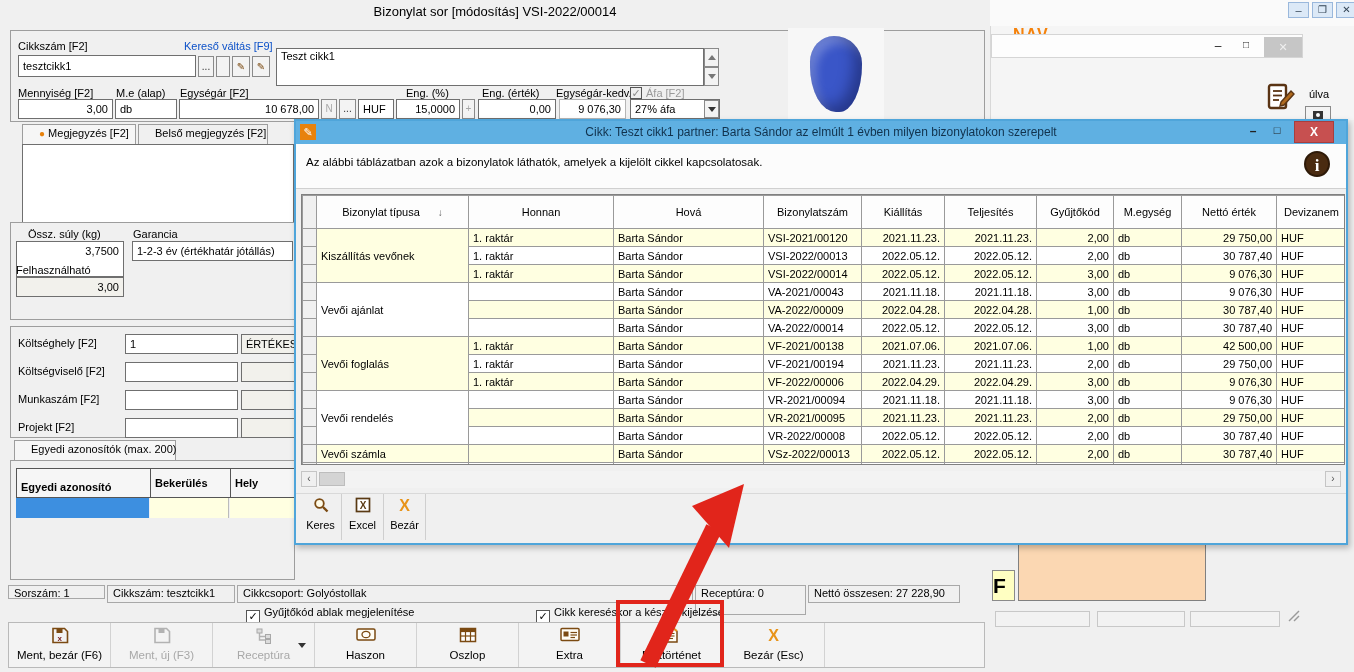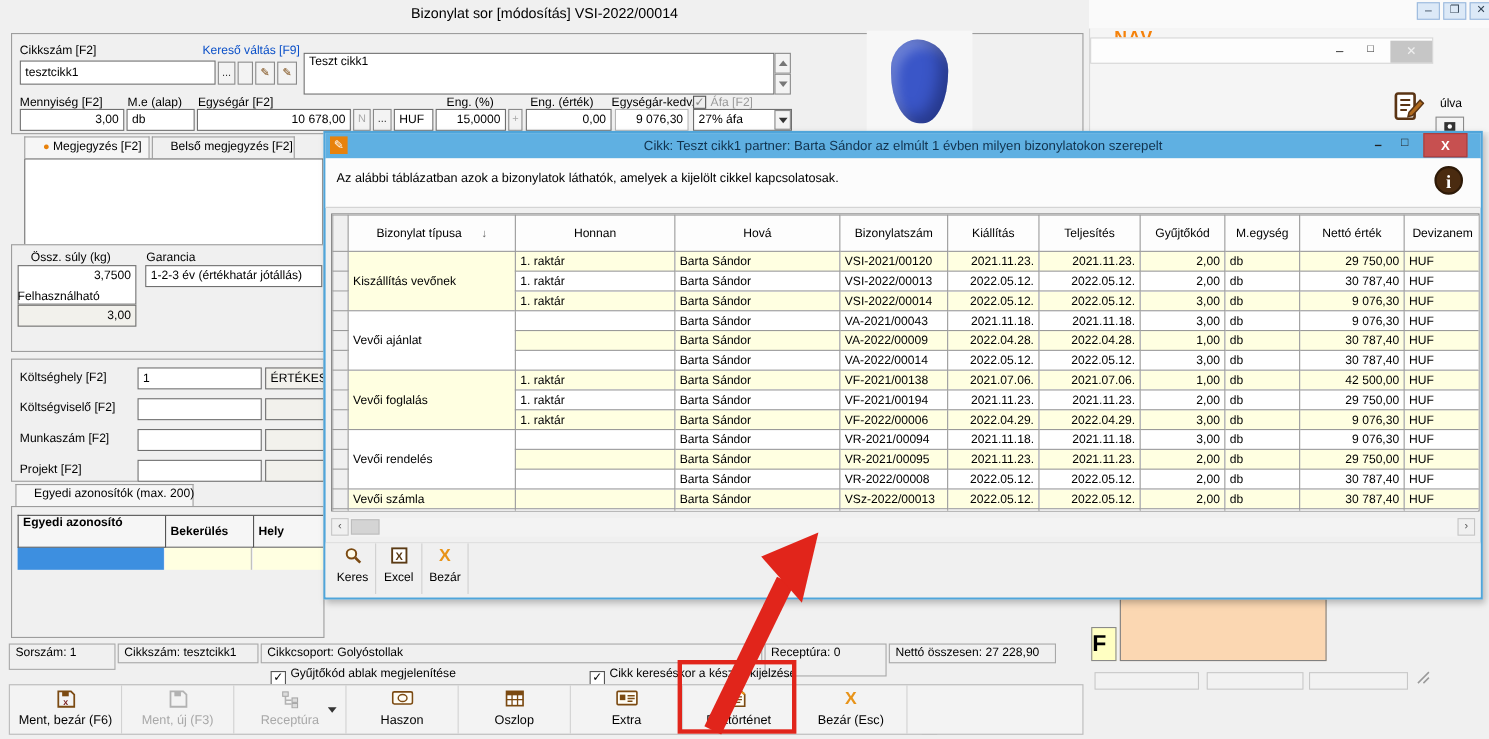--- a/index.html
+++ b/index.html
@@ -144,31 +144,31 @@
   <div class="abs lbl" style="left:18px;top:393px;">Munkaszám [F2]</div>
   <div class="abs inp" style="left:125px;top:390px;width:113px;height:20px;"></div>
   <div class="abs inp dis" style="left:241px;top:390px;width:54px;height:20px;"></div>
   <div class="abs lbl" style="left:18px;top:421px;">Projekt [F2]</div>
   <div class="abs inp" style="left:125px;top:418px;width:113px;height:20px;"></div>
   <div class="abs inp dis" style="left:241px;top:418px;width:54px;height:20px;"></div>
 
   <div class="abs tab active" style="left:14px;top:440px;width:162px;height:20px;"><span>Egyedi azonosítók (max. 200)</span></div>
   <div class="abs grp" style="left:10px;top:460px;width:285px;height:120px;background:#f0f0f0;"></div>
   <div class="abs" style="left:16px;top:468px;width:278px;height:30px;background:#f6f6f6;border:1px solid #555;border-right:none;">
-    <div class="abs lbl" style="left:4px;top:0;font-weight:bold;">Egyedi azonosító</div>
+    <div class="abs lbl" style="left:4px;top:12px;font-weight:bold;">Egyedi azonosító</div>
     <div class="abs lbl" style="left:138px;top:8px;font-weight:bold;">Bekerülés</div>
     <div class="abs lbl" style="left:218px;top:8px;font-weight:bold;">Hely</div>
     <div class="abs" style="left:133px;top:0;width:1px;height:30px;background:#555;"></div>
     <div class="abs" style="left:213px;top:0;width:1px;height:30px;background:#555;"></div>
   </div>
   <div class="abs" style="left:16px;top:498px;width:133px;height:20px;background:#3d8fe0;"></div>
   <div class="abs" style="left:150px;top:498px;width:79px;height:20px;background:#ffffe1;border-right:1px solid #bbb;"></div>
   <div class="abs" style="left:230px;top:498px;width:64px;height:20px;background:#ffffe1;"></div>
 
-  <div class="abs statusbox" style="left:8px;top:585px;width:97px;height:24px;">Sorszám: 1</div>
+  <div class="abs statusbox" style="left:8px;top:585px;width:97px;height:14px;">Sorszám: 1</div>
   <div class="abs statusbox" style="left:107px;top:585px;width:128px;height:18px;">Cikkszám: tesztcikk1</div>
   <div class="abs statusbox" style="left:237px;top:585px;width:456px;height:18px;">Cikkcsoport: Golyóstollak</div>
   <div class="abs statusbox" style="left:695px;top:585px;width:111px;height:30px;">Receptúra: 0</div>
   <div class="abs statusbox" style="left:808px;top:585px;width:152px;height:18px;">Nettó összesen: 27 228,90</div>
 
   <div class="abs" style="left:246px;top:606px;">
     <span class="cbx">✓</span><span class="cblabel">Gyűjtőkód ablak megjelenítése</span>
   </div>
   <div class="abs" style="left:536px;top:606px;">
     <span class="cbx">✓</span><span class="cblabel">Cikk kereséskor a készlet kijelzése</span>

